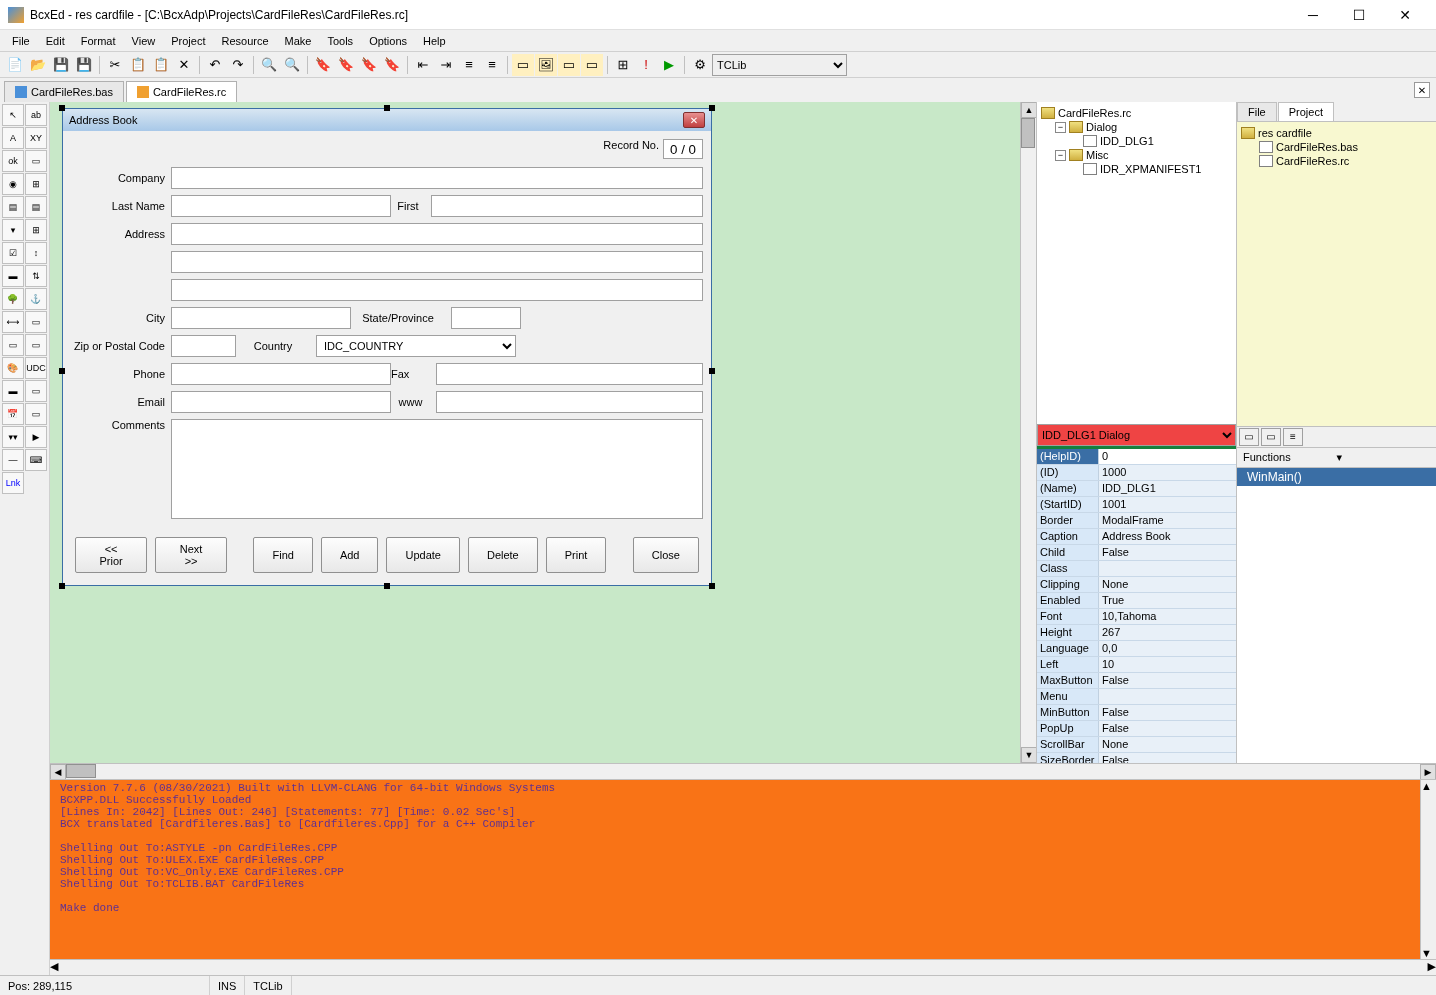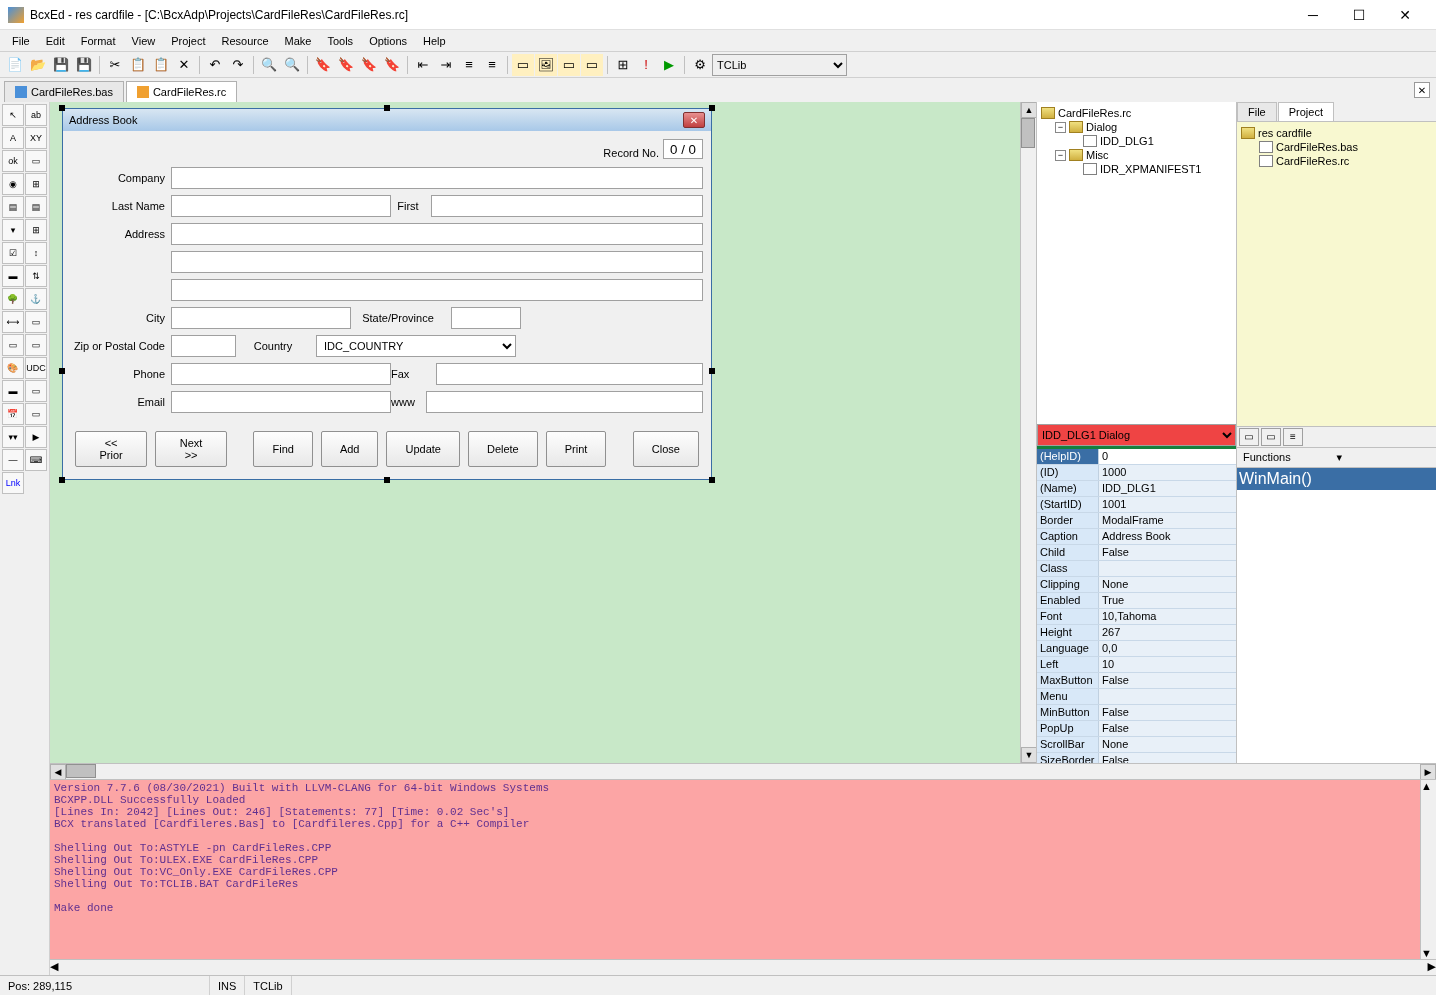--- a/index.html
+++ b/index.html
@@ -45,21 +45,21 @@
 .dialog-wrap { position: absolute; left: 12px; top: 6px; }
 .dialog { width: 650px; background: #f0f0f0; border: 1px solid #3a6ea5; }
 .dialog-title { height: 22px; background: linear-gradient(#d8e6f2, #a8c8e8); display: flex; align-items: center; padding: 0 6px; font-size: 11px; color: #000; }
 .dialog-title .dtitle { flex: 1; }
 .dialog-title .xbtn { width: 22px; height: 16px; background: linear-gradient(#e89090, #c04040); border: 1px solid #803030; color: #fff; display: flex; align-items: center; justify-content: center; font-size: 10px; cursor: pointer; border-radius: 2px; }
 .dialog-body { padding: 8px; background-image: radial-gradient(circle, #b0b0b0 0.5px, transparent 0.5px); background-size: 4px 4px; }
 .form-row { display: flex; align-items: center; margin-bottom: 6px; }
 .form-row label { text-align: right; padding-right: 6px; font-size: 11px; }
 .form-row input[type=text], .form-row textarea, .form-row select { border: 1px solid #a0a0a0; background: #fff; font-size: 11px; padding: 3px; height: 22px; }
 .form-row textarea { height: 100px; resize: none; }
-.rec-row { display: flex; justify-content: flex-end; align-items: flex-end; margin-bottom: 8px; gap: 4px; font-size: 11px; }
+.rec-row { display: flex; justify-content: flex-end; align-items: flex-start; margin-bottom: 8px; gap: 4px; font-size: 11px; }
 .rec-row input { width: 40px; text-align: center; border: 1px solid #a0a0a0; height: 20px; }
 .btn-row { display: flex; gap: 8px; padding: 12px 4px 4px; }
 .btn-row button { padding: 5px 18px; background: linear-gradient(#fdfdfd, #e8e8e8); border: 1px solid #909090; border-radius: 2px; cursor: pointer; font-size: 11px; }
 .sel-handle { width: 6px; height: 6px; background: #000; position: absolute; }
 
 
 .right-panel { width: 200px; border-left: 1px solid #c0c0c0; display: flex; flex-direction: column; }
 .tree-area { flex: 1; background: #fff; overflow: auto; padding: 4px; font-size: 11px; }
 .tree-node { padding: 1px 0 1px 0; display: flex; align-items: center; gap: 3px; white-space: nowrap; cursor: pointer; }
 .tree-ico { width: 14px; height: 12px; display: inline-block; }
@@ -80,26 +80,26 @@
 .fr-tabs { height: 20px; background: #f0f0f0; display: flex; border-bottom: 1px solid #c0c0c0; }
 .fr-tabs .tab { padding: 3px 10px; border: 1px solid #c0c0c0; border-bottom: none; background: #e8e8e8; cursor: pointer; font-size: 11px; margin-right: 1px; }
 .fr-tabs .tab.active { background: #fff; }
 .fr-tree { flex: 1; background: #f8f8d0; padding: 4px; font-size: 11px; overflow: auto; }
 .fr-btns { height: 22px; background: #f0f0f0; border-top: 1px solid #c0c0c0; border-bottom: 1px solid #c0c0c0; display: flex; align-items: center; padding: 0 2px; gap: 2px; }
 .fr-btns .b { width: 20px; height: 18px; border: 1px solid #a0a0a0; background: #f0f0f0; cursor: pointer; display: flex; align-items: center; justify-content: center; font-size: 10px; }
 .fr-func-hdr { height: 20px; background: #f0f0f0; border-bottom: 1px solid #c0c0c0; padding: 3px 6px; font-size: 11px; display: flex; }
 .fr-func-hdr span { flex: 1; }
 .fr-func-hdr .dd { cursor: pointer; }
 .fr-list { flex: 1; background: #fff; overflow: auto; }
-.fr-list .item { padding: 2px 2px; font-size: 16px; cursor: pointer; }
+.fr-list .item { padding: 2px 10px; font-size: 12px; cursor: pointer; }
 .fr-list .item.sel { background: #3a6ea5; color: #fff; }
 
 
 .output-wrap { height: 180px; display: flex; border-top: 1px solid #c0c0c0; }
-.output { flex: 1; background: #fca5a5; font-family: 'Courier New', monospace; font-size: 11px; padding: 2px 4px; overflow: auto; white-space: pre; color: #603090; }
+.output { flex: 1; background: #f97316; font-family: 'Courier New', monospace; font-size: 11px; padding: 2px 10px; overflow: auto; white-space: pre; color: #603090; }
 .out-scroll-v { width: 16px; background: #f0f0f0; border-left: 1px solid #c0c0c0; display: flex; flex-direction: column; }
 .out-scroll-h { height: 16px; background: #f0f0f0; border-top: 1px solid #c0c0c0; display: flex; }
 
 
 .statusbar { height: 20px; background: #f0f0f0; border-top: 1px solid #c0c0c0; display: flex; align-items: center; font-size: 11px; }
 .statusbar .cell { padding: 0 8px; border-right: 1px solid #d0d0d0; height: 100%; display: flex; align-items: center; }
 .statusbar .cell.wide { width: 210px; }
 </style>
 </head>
 <body>
@@ -273,22 +273,26 @@
                 </div>
               <div class="form-row">
                   <label style="width:100px">Phone</label>
                   <input type="text" style="width: 220px;">
                   <label style="width:45px;text-align:left">Fax</label>
                   <input type="text" style="flex: 1 1 0%;">
                 </div>
               <div class="form-row">
                   <label style="width:100px">Email</label>
                   <input type="text" style="width: 220px;">
-                  <label style="width:35px;text-align:left">www</label>
-                  <input type="text" style="flex: 1 1 0%;">
+                  <label style="width:45px;text-align:center">www</label>
+                  <input type="text" style="flex: 1 1 0%;">
+                </div>
+              <div class="form-row" style="align-items:flex-start">
+                  <label style="width:100px">Comments</label>
+                  <textarea style="flex: 1 1 0%;"></textarea>
                 </div>
               <div class="btn-row">
                 <button>&lt;&lt;   Prior</button>
                 <button>Next   &gt;&gt;</button>
                 <div style="width:12px"></div>
                 <button>Find</button>
                 <button>Add</button>
                 <button>Update</button>
                 <button>Delete</button>
                 <button>Print</button>

